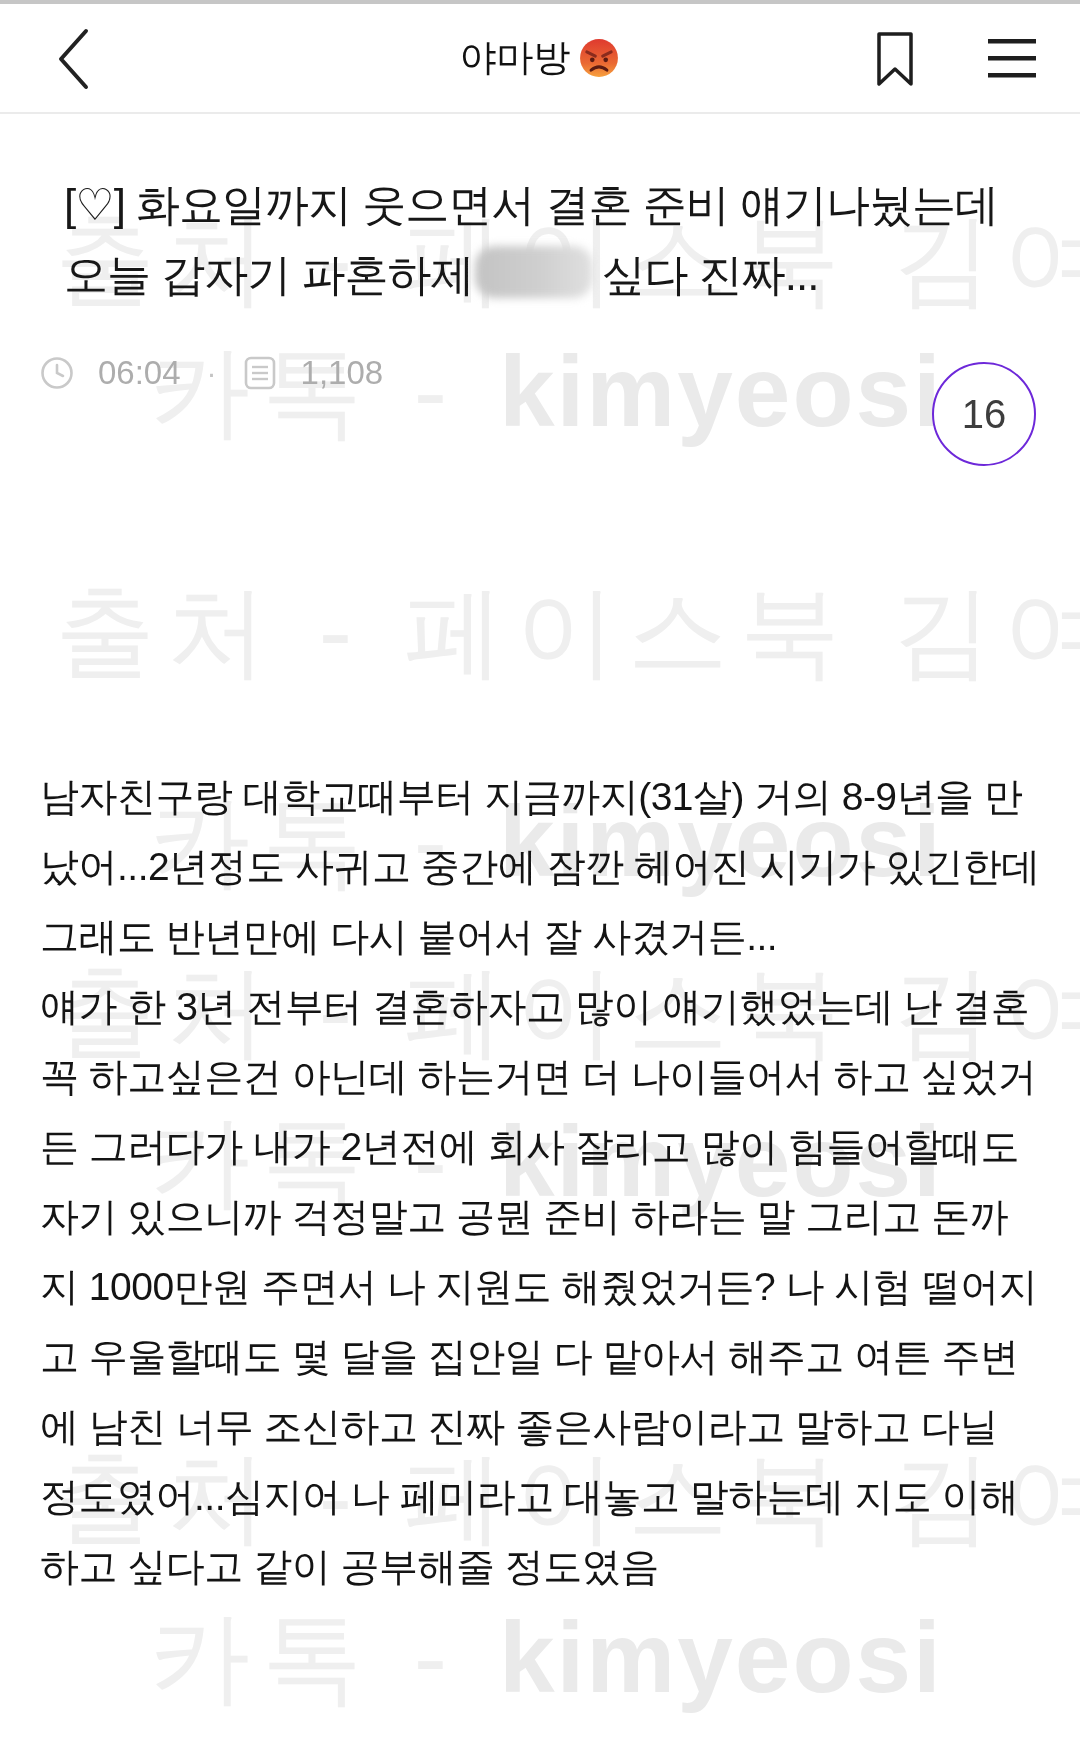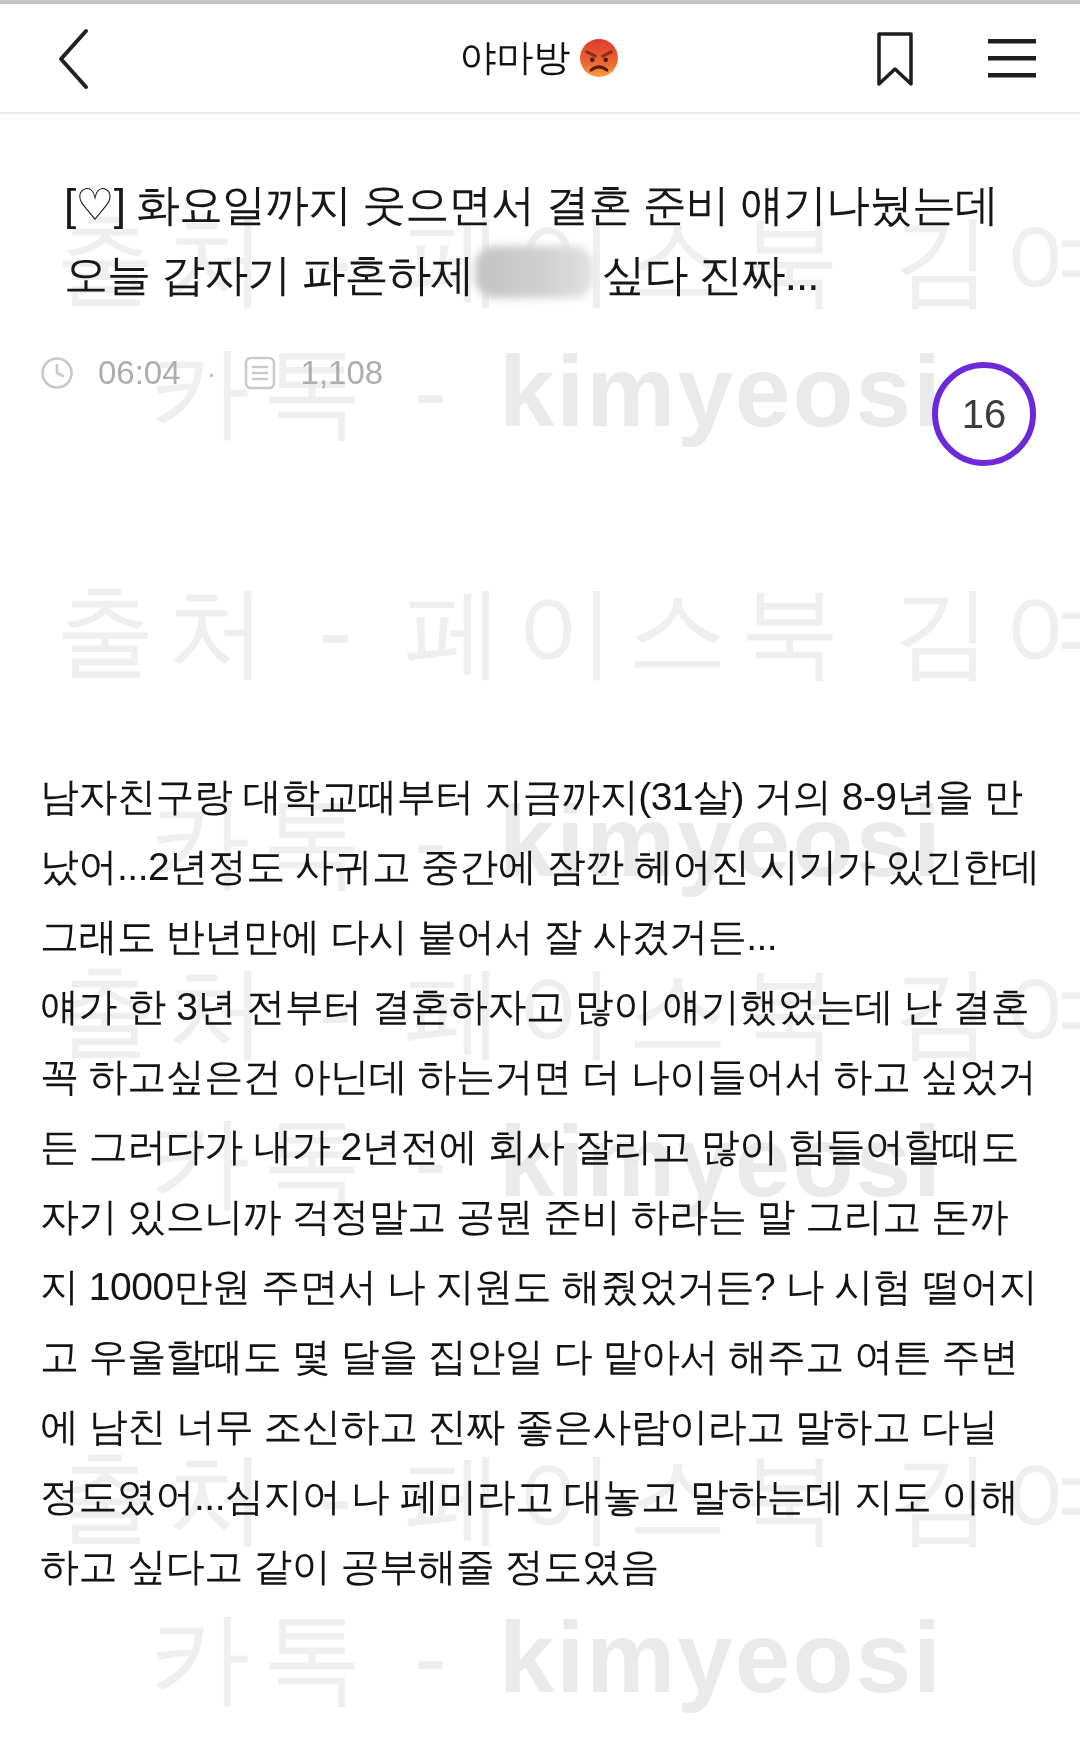--- a/index.html
+++ b/index.html
@@ -41,21 +41,21 @@
     display:inline-block; width:118px; height:52px; vertical-align:-8px;
     background:linear-gradient(90deg,#c3c3c3 0%,#cfcfcf 55%,#e0e0e0 100%);
     border-radius:20px; filter:blur(4px); margin:0 8px 0 2px;
   }
   .post-info{ position:relative; margin-top:44px; height:150px; }
   .author{ font-size:31px; color:#606060; }
   .meta-row{ margin-top:16px; display:flex; align-items:center; gap:24px; font-size:33px; color:#adadad; }
   .meta-dot{ color:#c4c4c4; font-size:30px; margin:0 2px; }
   .comment-badge{
     position:absolute; right:4px; top:8px; width:104px; height:104px;
-    border:6px solid #6d28d9; border-radius:50%; background:#fff;
+    border:2px solid #6d28d9; border-radius:50%; background:#fff;
     display:flex; align-items:center; justify-content:center;
     font-size:40px; color:#3d3d3d; cursor:pointer;
   }
   .post-body{
     margin-top:118px; font-size:39px; line-height:70px; color:#141414;
     letter-spacing:-0.5px; word-break:break-all; white-space:pre-wrap;
   }
   svg{ display:block; }
 </style>
 </head>

